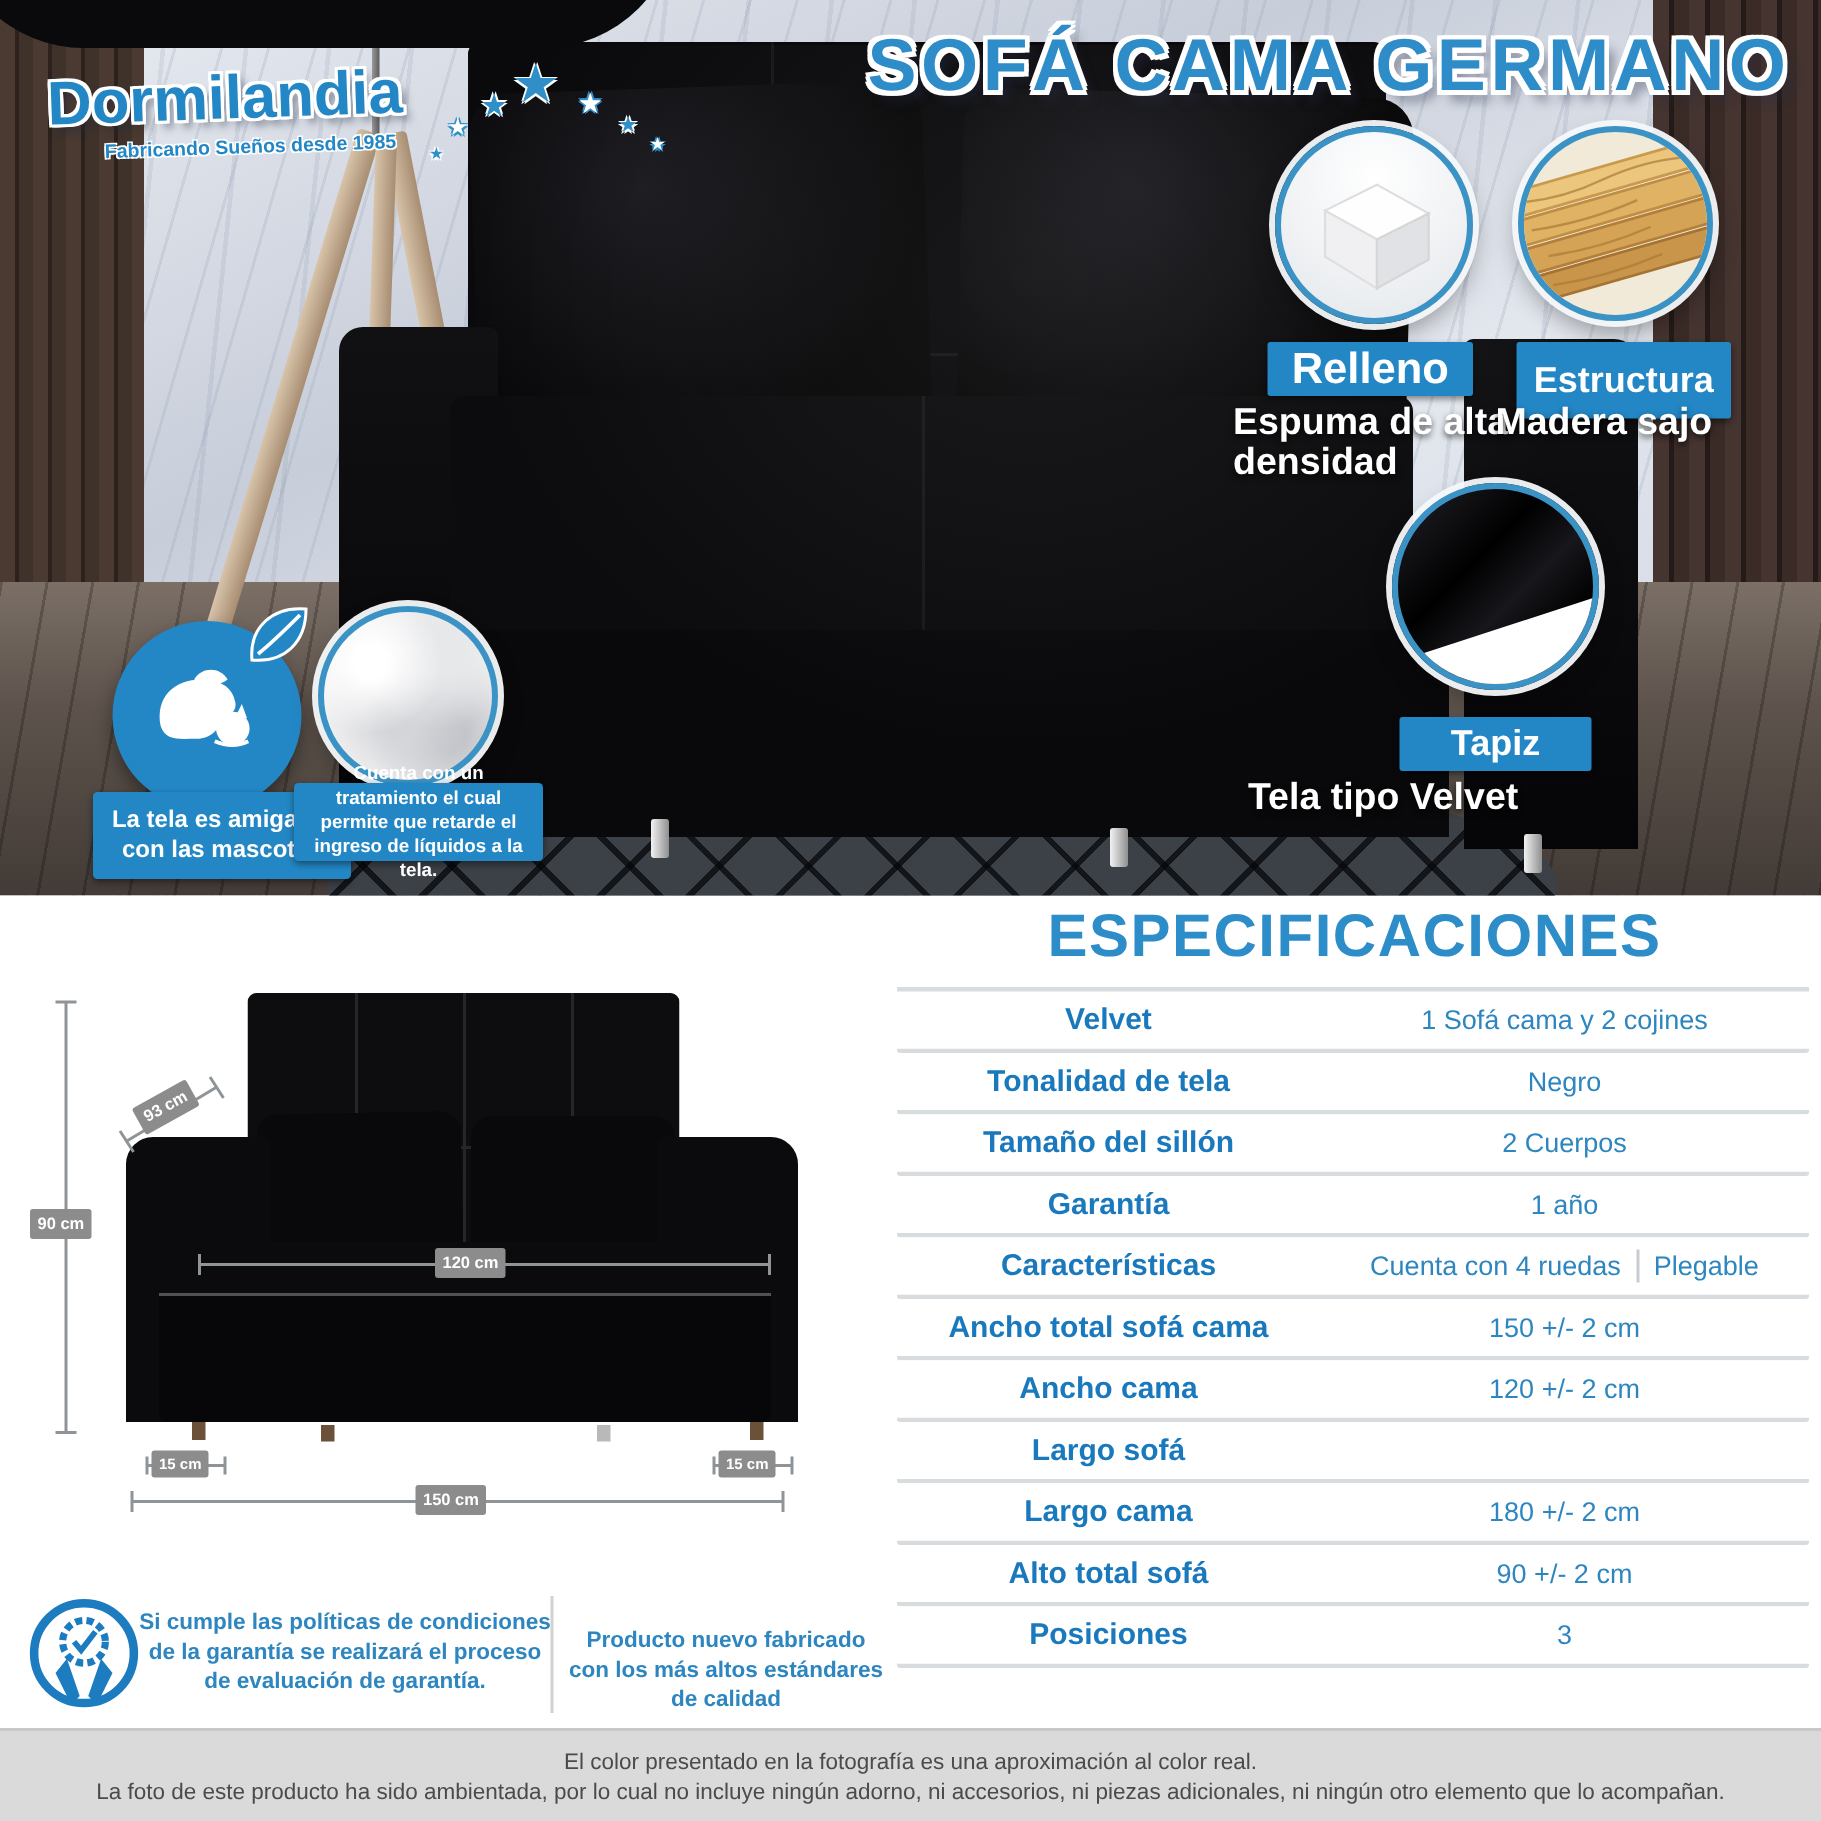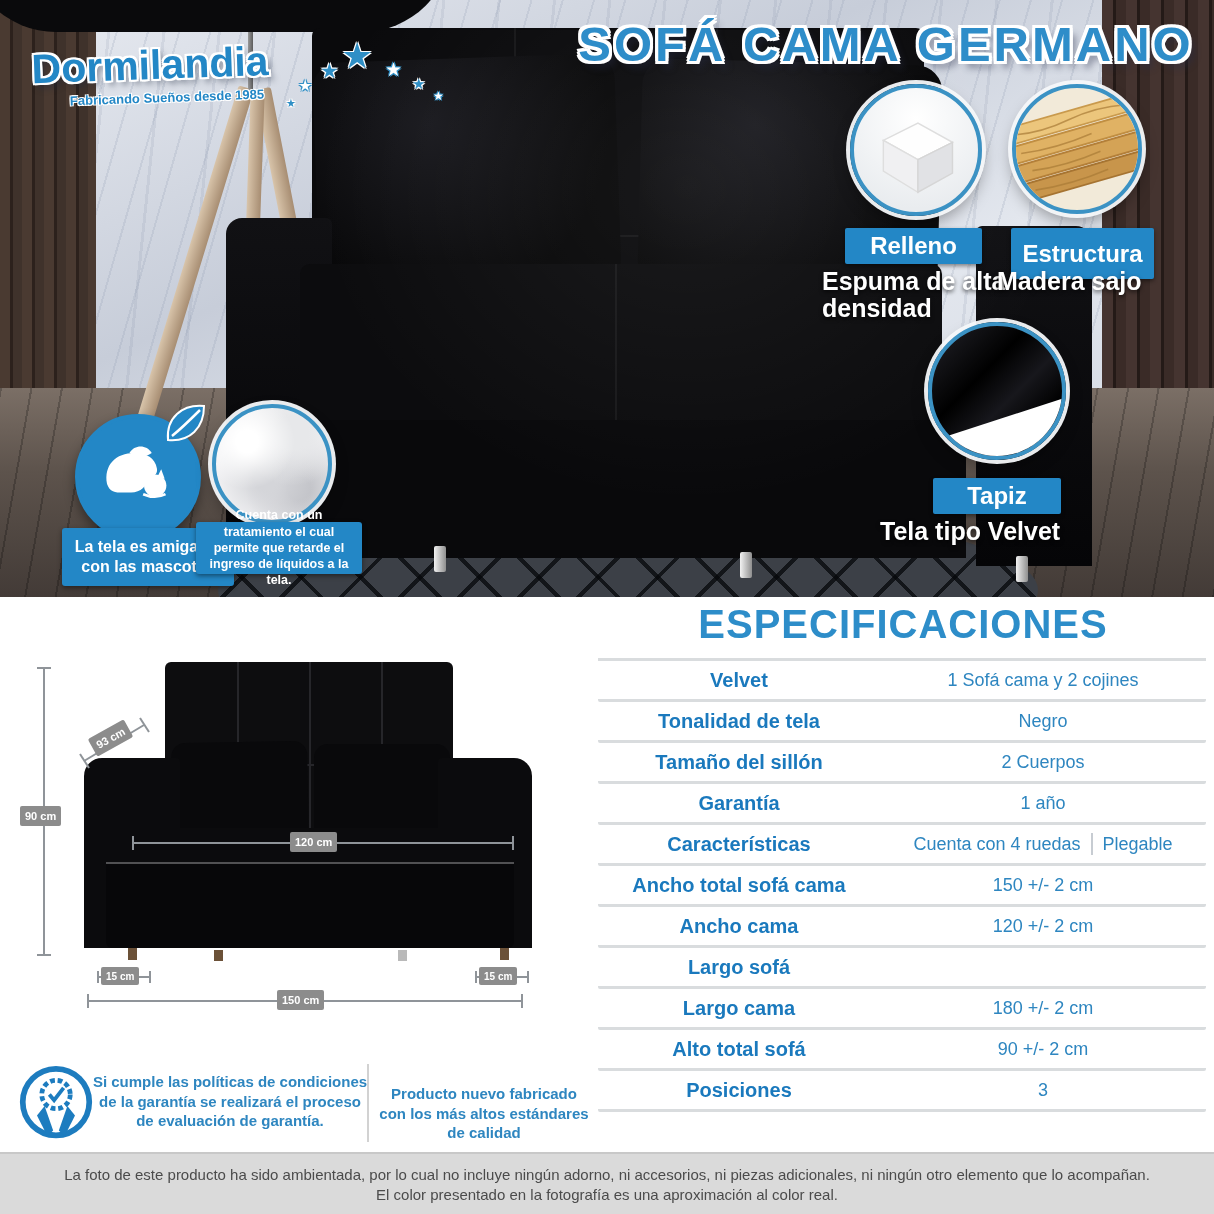--- a/index.html
+++ b/index.html
@@ -154,40 +154,40 @@
 
   <div class="abs hero-title">SOFÁ CAMA GERMANO</div>
 
   <div class="abs circle c-foam">
     <svg width="96" height="96" viewBox="0 0 100 100">
       <polygon points="16,40 52,22 88,42 52,60" fill="#fefefe" stroke="#dedede" stroke-width="1.5"></polygon>
       <polygon points="16,40 52,60 52,94 16,72" fill="#f0f0f2" stroke="#dedede" stroke-width="1.5"></polygon>
       <polygon points="88,42 52,60 52,94 88,74" fill="#e1e2e5" stroke="#d6d6d6" stroke-width="1.5"></polygon>
     </svg>
   </div>
-  <div class="abs tag" style="left:845px;top:228px;width:137px;height:36px;font-size:24px;">Relleno</div>
+  <div class="abs tag" style="left:845px;top:228px;width:137px;height:36px;font-size:29px;">Relleno</div>
   <div class="abs tag-sub" style="left:822px;top:268px;width:184px;font-size:25px;">Espuma de alta densidad</div>
 
   <div class="abs circle c-wood">
     <svg width="122" height="122" viewBox="0 0 100 100">
       <g transform="rotate(-16 50 50)">
         <rect x="-10" y="18" width="120" height="14" fill="#ecc67c" stroke="#c99a4d" stroke-width="1.5"></rect>
         <rect x="-10" y="34" width="120" height="14" fill="#e0b264" stroke="#c08e42" stroke-width="1.5"></rect>
         <rect x="-10" y="50" width="120" height="14" fill="#d4a356" stroke="#b37f39" stroke-width="1.5"></rect>
         <rect x="-10" y="66" width="120" height="14" fill="#c8954b" stroke="#a67432" stroke-width="1.5"></rect>
         <path d="M5,25 q22,4 45,0 q25,-4 48,1 M5,41 q30,4 60,0 M10,57 q28,4 58,0 M8,73 q30,4 62,0" fill="none" stroke="#a87a36" stroke-width="1.3" opacity=".7"></path>
       </g>
     </svg>
   </div>
   <div class="abs tag" style="left:1011px;top:228px;width:143px;height:51px;font-size:24px;">Estructura</div>
   <div class="abs tag-sub" style="left:997px;top:268px;width:172px;font-size:25px;">Madera sajo</div>
 
   <div class="abs circle c-velvet"></div>
   <div class="abs tag" style="left:933px;top:478px;width:128px;height:36px;font-size:24px;">Tapiz</div>
-  <div class="abs tag-sub" style="left:880px;top:518px;width:236px;font-size:25px;white-space:nowrap;">Tela tipo Velvet</div>
+  <div class="abs tag-sub" style="left:832px;top:518px;width:236px;font-size:25px;white-space:nowrap;">Tela tipo Velvet</div>
 
   <div class="abs circle c-pet">
     <svg width="86" height="86" viewBox="0 0 100 100">
       <path d="M14,58 C10,36 24,22 46,22 C60,22 70,28 72,40 C73,46 69,50 63,49 C61,60 53,68 42,68 C28,68 18,70 14,58 Z" fill="#fff"></path>
       <path d="M40,22 C46,12 60,12 66,22 C58,28 48,27 40,22 Z" fill="#fff"></path>
       <circle cx="70" cy="60" r="13" fill="#fff"></circle>
       <polygon points="59,52 63,41 68,51" fill="#fff"></polygon>
       <polygon points="72,51 77,41 81,52" fill="#fff"></polygon>
       <path d="M56,70 q14,6 26,0" stroke="#fff" stroke-width="3" fill="none"></path>
     </svg>
@@ -306,15 +306,15 @@
   <polygon points="28,46 37,72 31,78 20,56" fill="#1d7cbf"></polygon>
   <polygon points="52,46 43,72 49,78 60,56" fill="#1d7cbf"></polygon>
   <circle cx="40" cy="34" r="15" fill="#fff" stroke="#1d7cbf" stroke-width="5" stroke-dasharray="5 3"></circle>
   <path d="M33,34 l5,6 l10,-13" stroke="#1d7cbf" stroke-width="4" fill="none"></path>
 </svg>
 <div class="foot-text" style="left:92px;top:1072px;width:276px;">Si cumple las políticas de condiciones de la garantía se realizará el proceso de evaluación de garantía.</div>
 <div class="abs foot-div"></div>
 <div class="foot-text" style="left:378px;top:1084px;width:212px;">Producto nuevo fabricado con los más altos estándares de calidad</div>
 
 <div class="abs disclaimer">
+  <div>El color presentado en la fotografía es una aproximación al color real.</div>
   <div>La foto de este producto ha sido ambientada, por lo cual no incluye ningún adorno, ni accesorios, ni piezas adicionales, ni ningún otro elemento que lo acompañan.</div>
-  <div>El color presentado en la fotografía es una aproximación al color real.</div>
 </div>
 
 </body></html>

